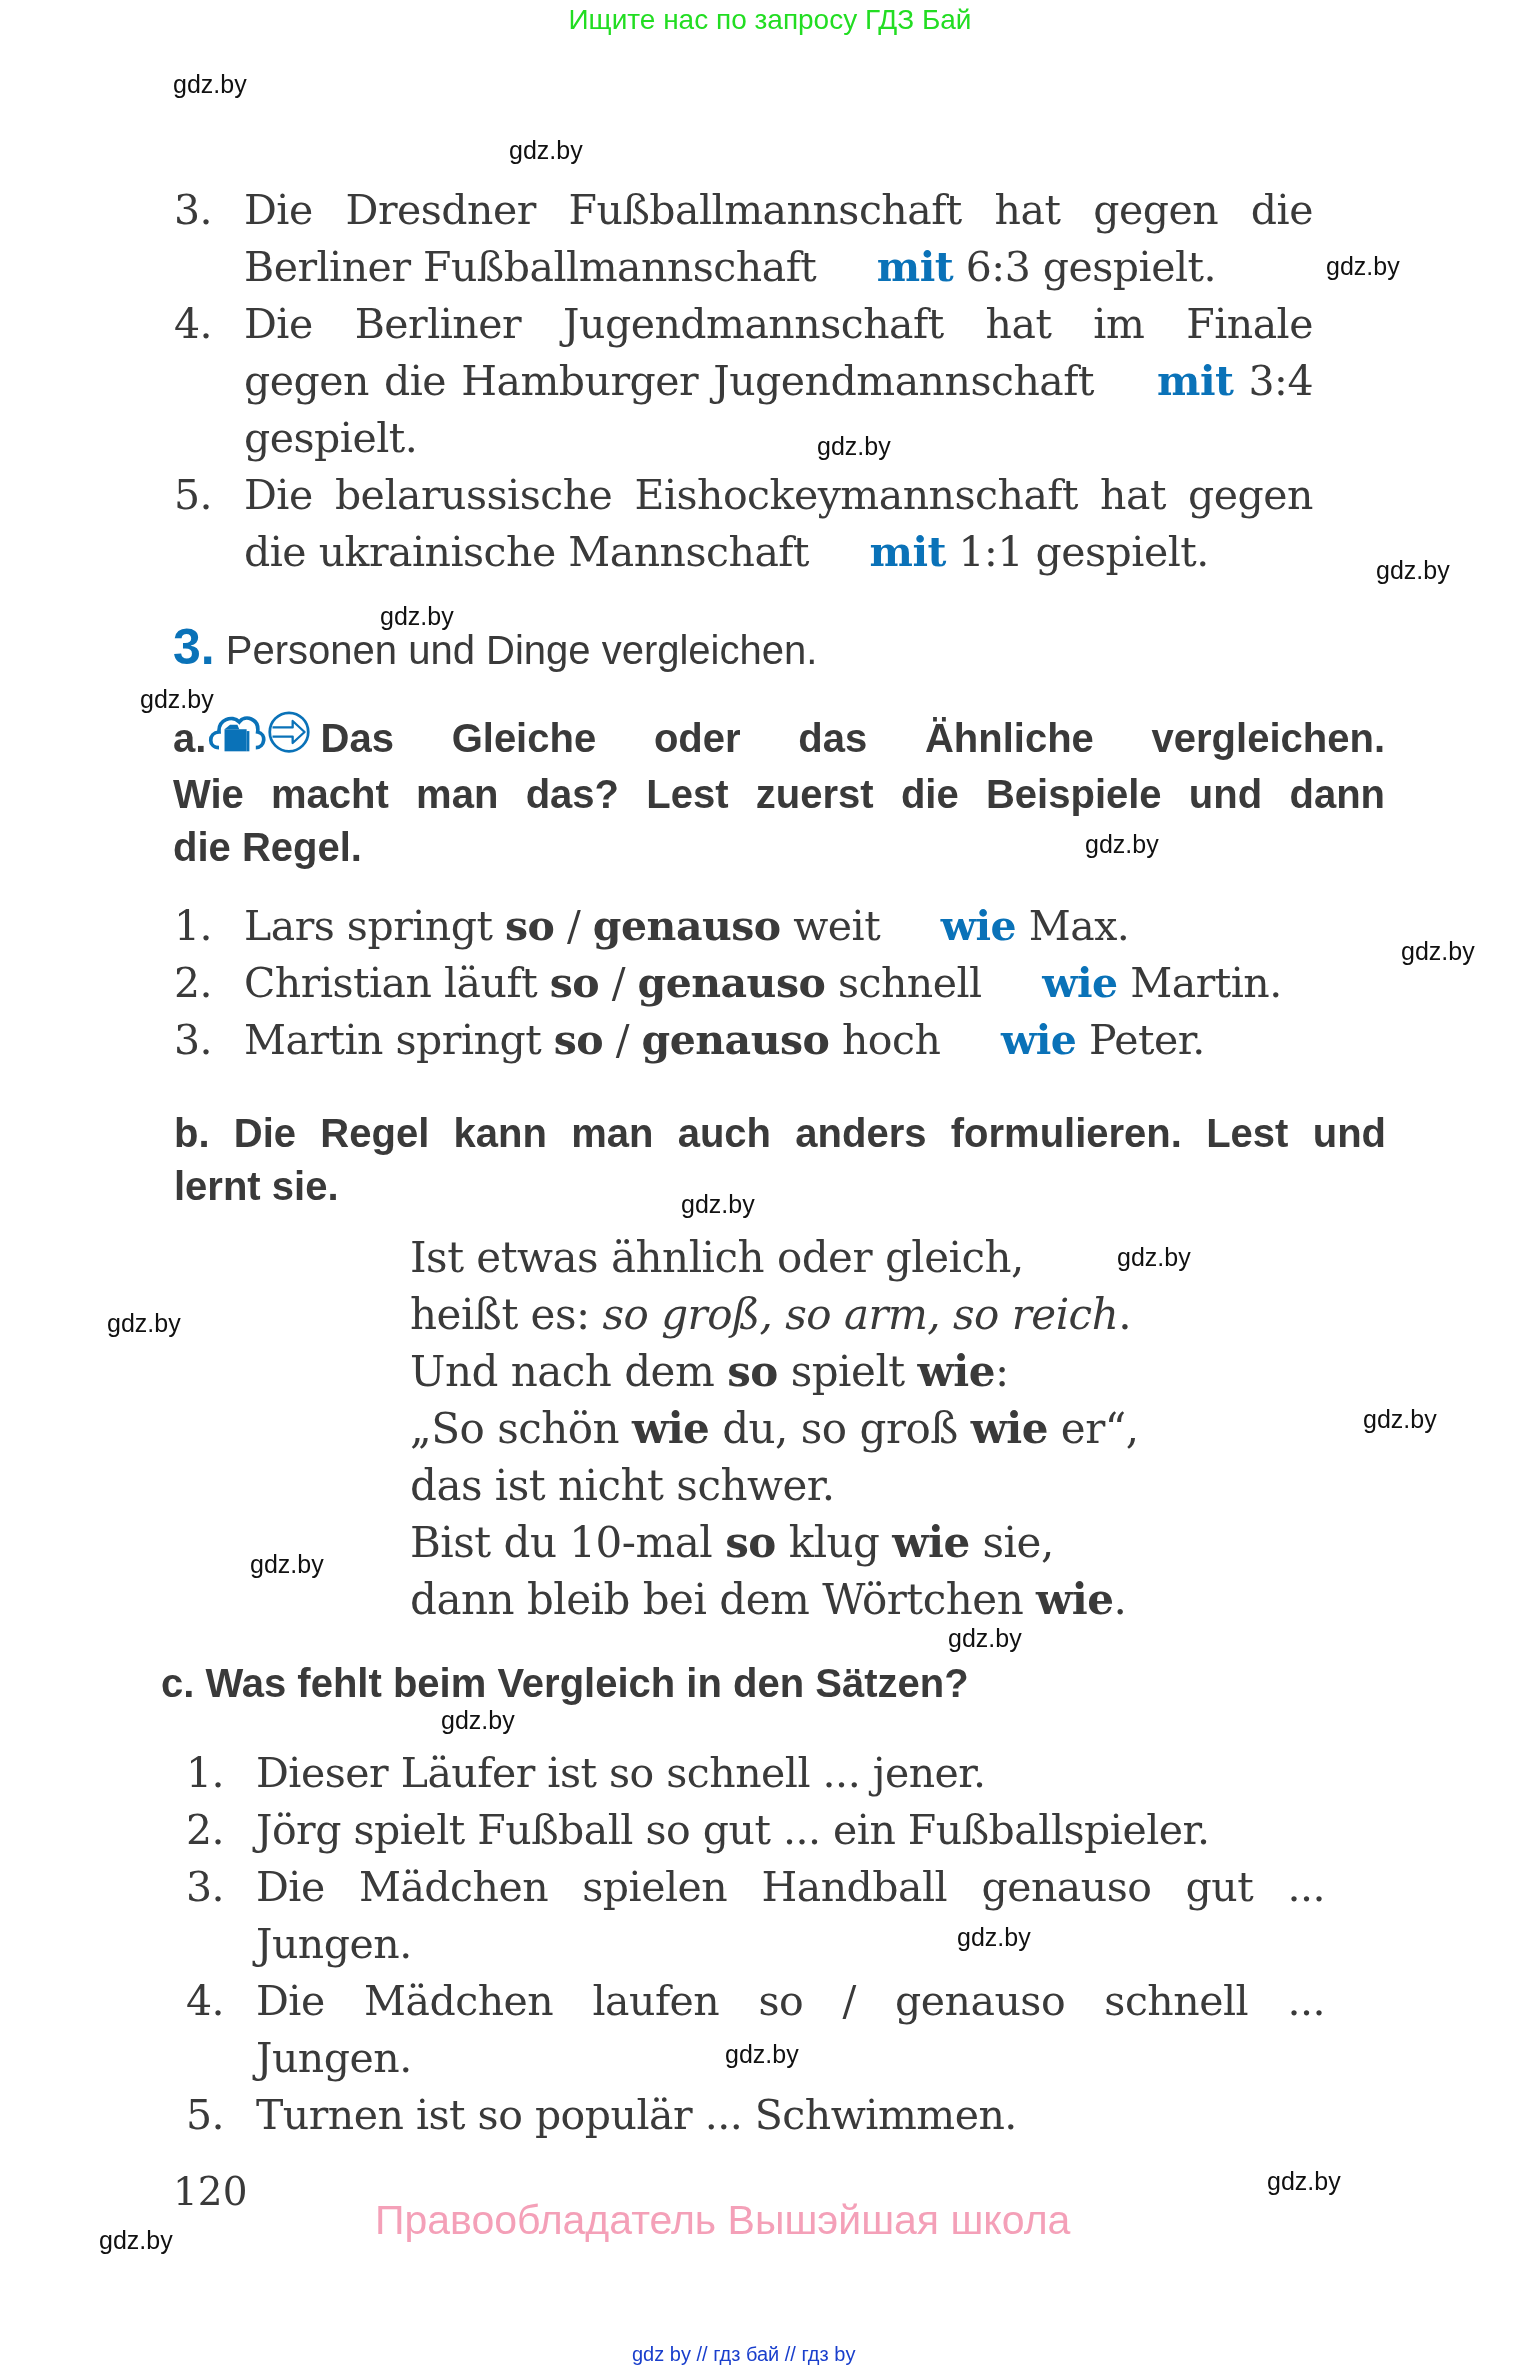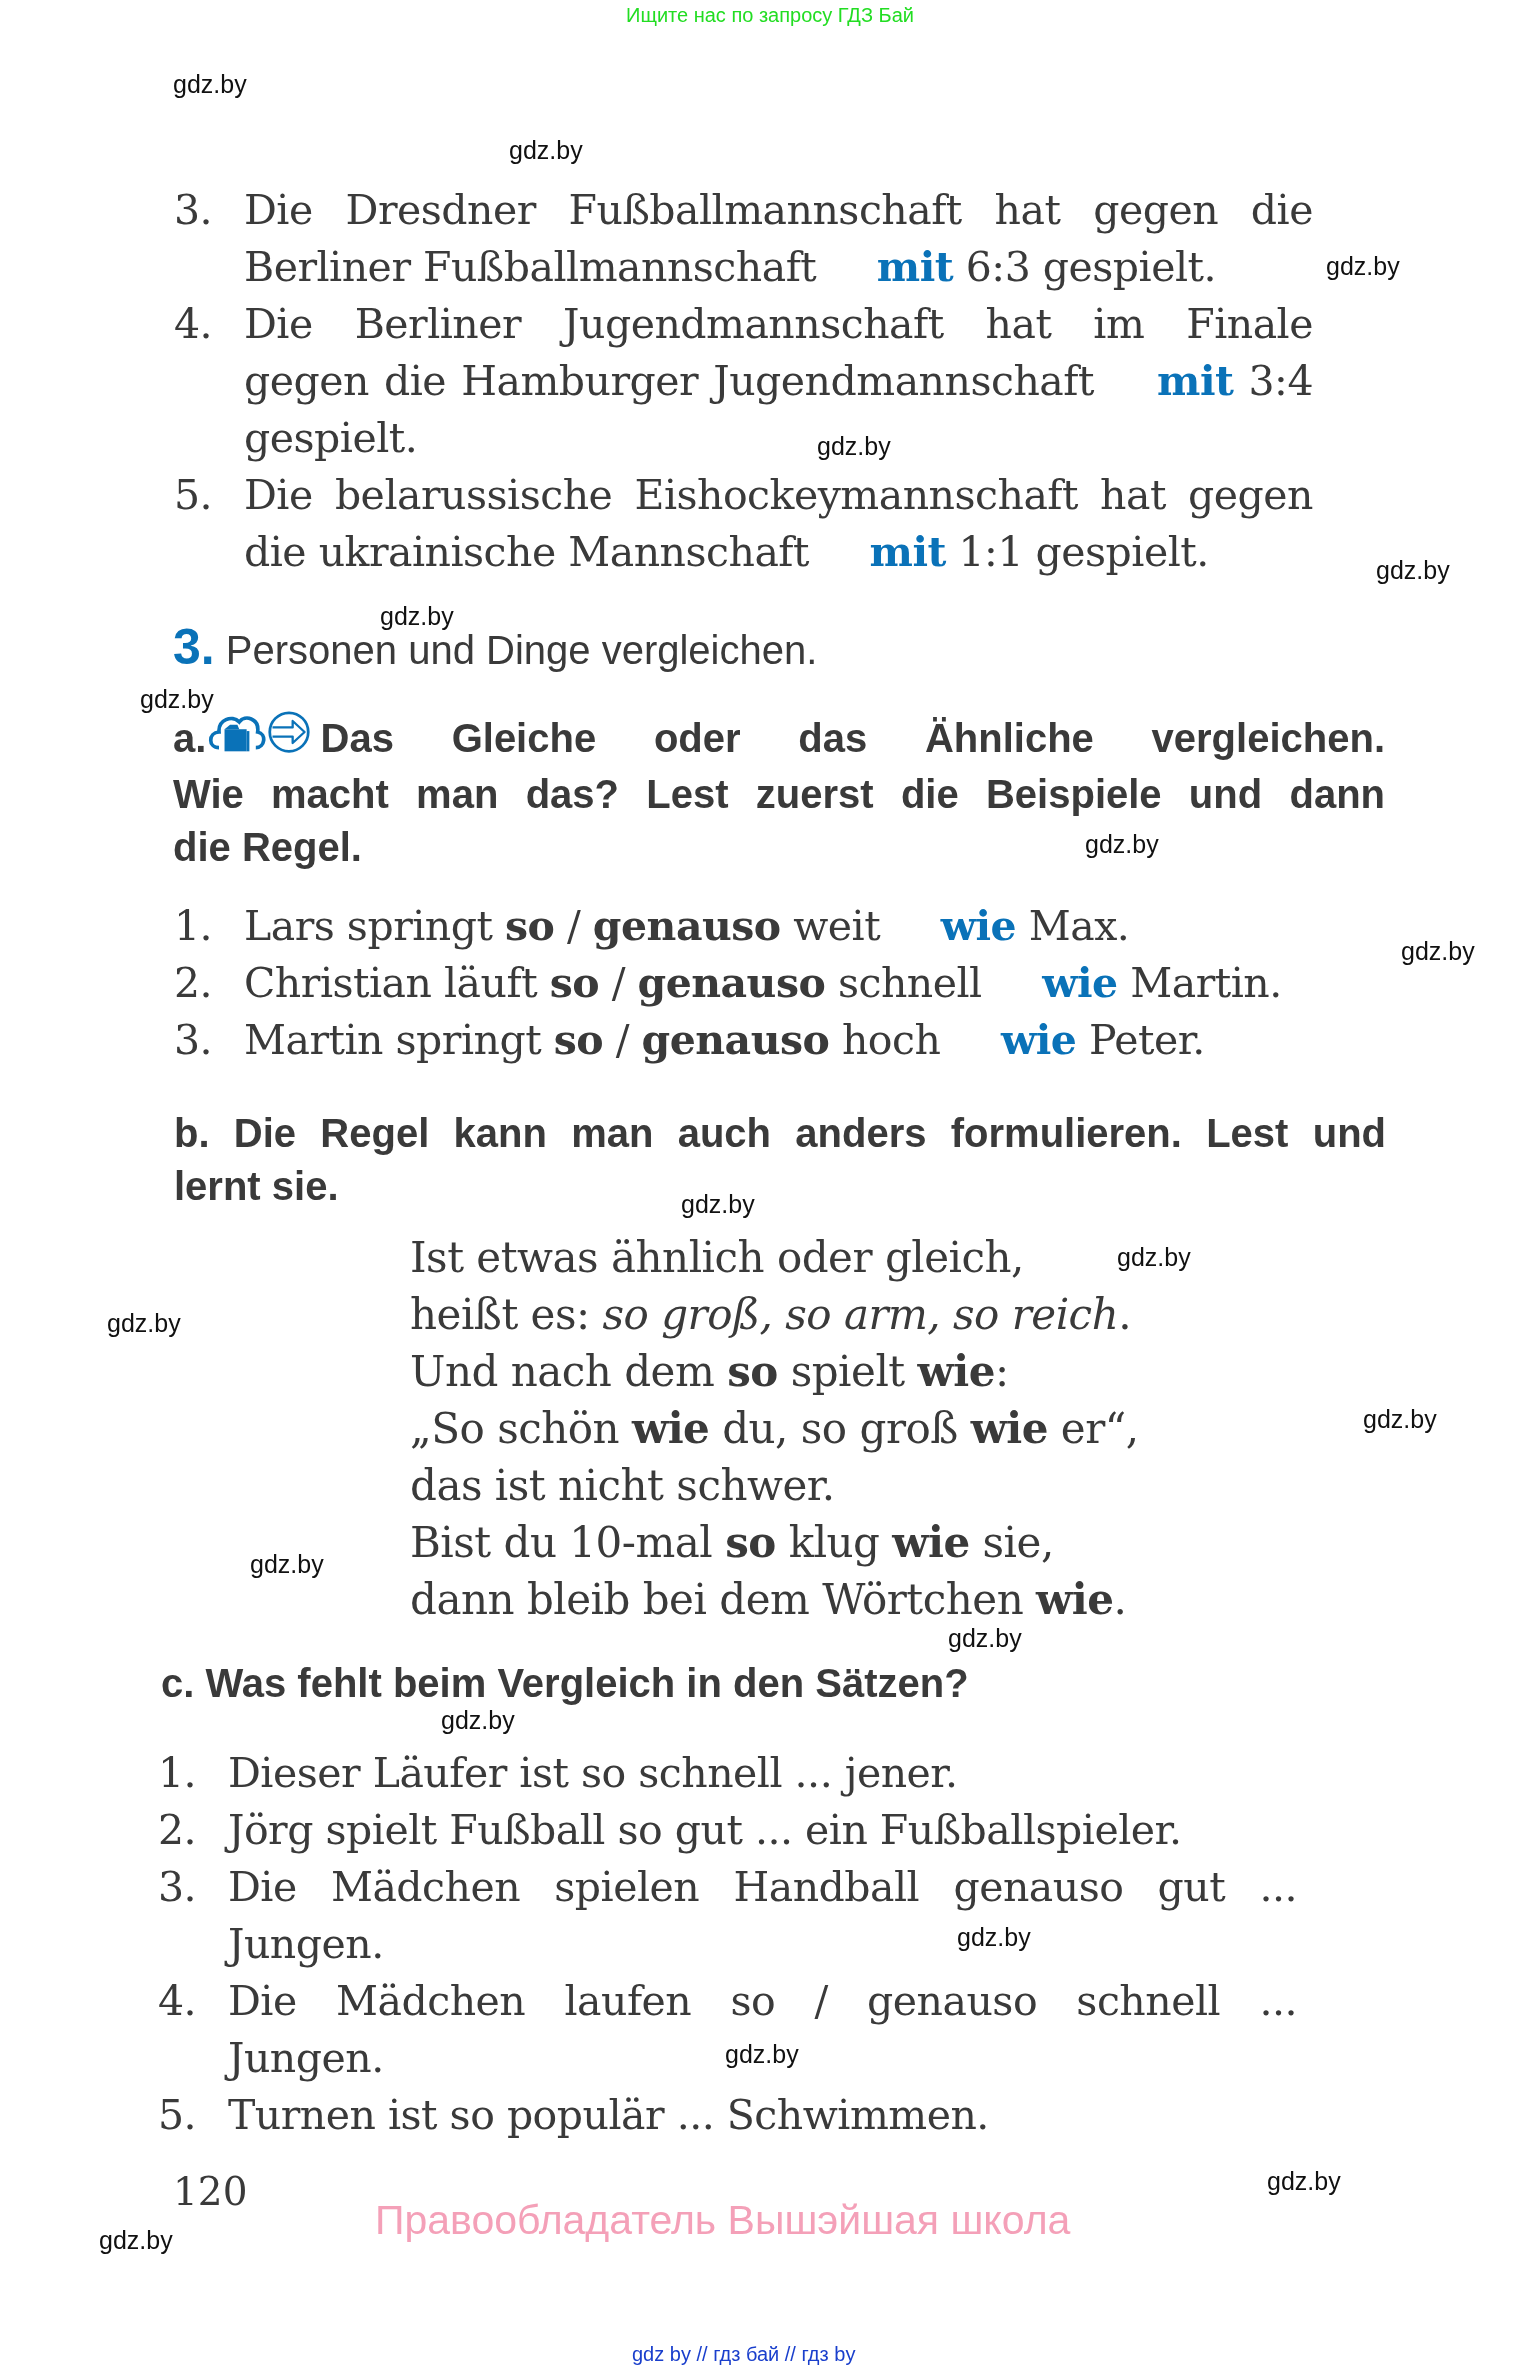--- a/index.html
+++ b/index.html
@@ -1,18 +1,18 @@
 <!DOCTYPE html>
 <html style="font-size:14.7px"><head>
 <meta charset="utf-8">
 <style>
   html, body { margin: 0; padding: 0; background: #ffffff; }
   body { width: 1540px; height: 2377px; position: relative; overflow: hidden; font-family: "DejaVu Serif", serif; color: #3a3a3a; }
   .abs { position: absolute; }
-  .top-banner { top: 3.7px; left: 0; width: 1540px; text-align: center; font-family: "Liberation Sans", sans-serif; font-size: 20px; color: #22dd22; }
+  .top-banner { top: 3.7px; left: 0; width: 1540px; text-align: center; font-family: "Liberation Sans", sans-serif; font-size: 28px; color: #22dd22; }
   .wm { font-family: "Liberation Sans", sans-serif; font-size: 25px; color: #111; white-space: nowrap; }
   .serif-line { font-family: "DejaVu Serif", serif; font-size: 41px; line-height: 57px; color: #3a3a3a; white-space: nowrap; letter-spacing: -0.5px; }
   .num { display: inline-block; width: 70px; }
   .hl { color: #0a72b8; font-weight: bold; margin-left: 48px; }
   .b { font-weight: bold; }
   .i { font-style: italic; }
   .justify { text-align: justify; text-align-last: justify; width: 1139px; }
   .sans-head { font-family: "Liberation Sans", sans-serif; font-size: 40px; color: #3a3a3a; line-height: 53px; white-space: nowrap; }
   .sans-bold { font-family: "Liberation Sans", sans-serif; font-size: 40px; font-weight: bold; color: #3a3a3a; line-height: 53px; }
   .task-num { color: #0a72b8; font-weight: bold; font-size: 50px; }
@@ -134,21 +134,21 @@
   </div>
   <div class="serif-line poem">
     <span>dann bleib bei dem Wörtchen </span><span class="b">wie</span><span>.</span>
   </div>
 </div>
 
 <div class="abs sans-bold" style="left:161px;top:1657px;white-space:nowrap">
   <span>c.</span> <span>Was fehlt beim Vergleich in den Sätzen?</span>
 </div>
 
-<div class="abs" style="left:158px;top:1745px">
+<div class="abs" style="left:186px;top:1745px">
   <div class="serif-line">
     <span class="num">1.</span><span>Dieser Läufer ist so schnell ... jener.</span>
   </div>
   <div class="serif-line">
     <span class="num">2.</span><span>Jörg spielt Fußball so gut ... ein Fußballspieler.</span>
   </div>
   <div class="serif-line justify">
     <span class="num">3.</span><span>Die Mädchen spielen Handball genauso gut ...</span>
   </div>
   <div class="serif-line" style="padding-left:70px">Jungen.</div>

